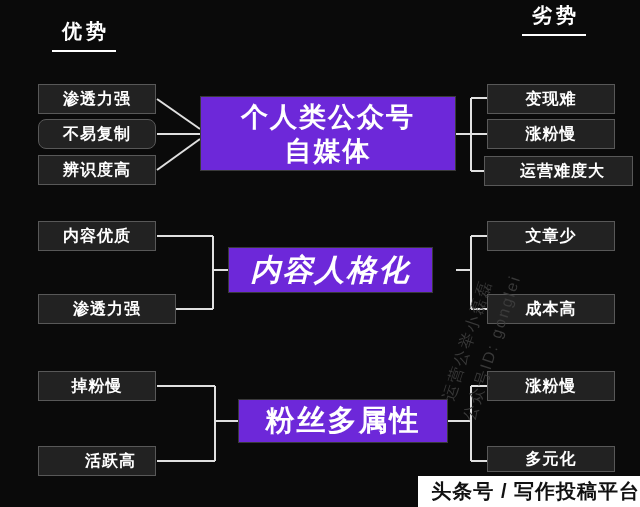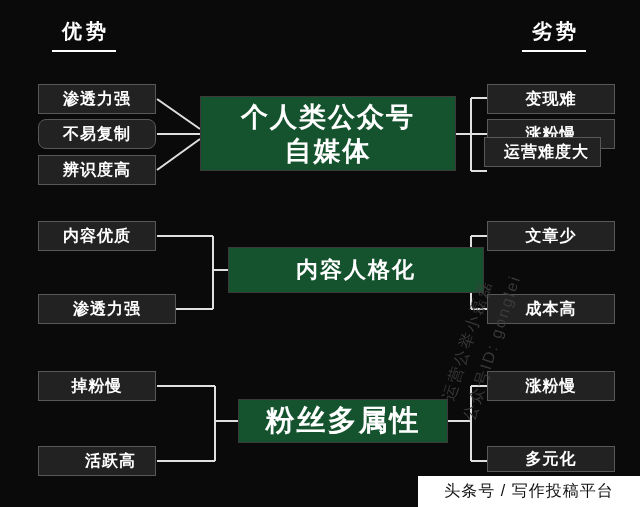--- a/index.html
+++ b/index.html
@@ -27,21 +27,21 @@
     font-size: 16px;
     font-weight: bold;
     letter-spacing: 1px;
     display: flex;
     align-items: center;
     justify-content: center;
     box-sizing: border-box;
   }
   .center-box {
     position: absolute;
-    background: #14532d;
+    background: #6d28d9;
     border: 1px solid #3a3a3a;
     color: #fff;
     font-weight: bold;
     display: flex;
     flex-direction: column;
     align-items: center;
     justify-content: center;
     text-align: center;
     box-sizing: border-box;
     letter-spacing: 2px;
@@ -57,25 +57,25 @@
     line-height: 26px;
     letter-spacing: 2px;
     text-align: center;
     opacity: 0.9;
   }
   .footer-bar {
     position: absolute;
     left: 418px; top: 476px; width: 222px; height: 31px;
     background: #ffffff;
     color: #111111;
-    font-size: 16px;
-    font-weight: 400;
+    font-size: 20px;
+    font-weight: 700;
     display: flex;
     align-items: center;
-    justify-content: center;
+    justify-content: flex-end;
     letter-spacing: 1px;
   }
 </style>
 </head>
 <body>
 
 <div id="canvas">
 
   <svg id="connector-svg" width="640" height="507">
 
@@ -104,39 +104,39 @@
     <line x1="157" y1="461" x2="215" y2="461"></line>
     <line x1="215" y1="421" x2="238" y2="421"></line>
 
     <line x1="448" y1="421" x2="471" y2="421"></line>
     <line x1="471" y1="386" x2="471" y2="461"></line>
     <line x1="471" y1="386" x2="487" y2="386"></line>
     <line x1="471" y1="461" x2="487" y2="461"></line>
   </svg>
 
   <div class="col-header" style="left:52px; top:16px;">优势</div>
-  <div class="col-header" style="left:522px; top:16px;text-align:right;">劣势</div>
+  <div class="col-header" style="left:522px; top:0;text-align:right;">劣势</div>
 
   <div class="small-box" style="left:38px; top:84px; width:118px; height:30px;">渗透力强</div>
   <div class="small-box" style="left:38px; top:119px; width:118px; height:30px;border-radius:8px;">不易复制</div>
   <div class="small-box" style="left:38px; top:155px; width:118px; height:30px;">辨识度高</div>
 
   <div class="center-box" style="left:200px; top:96px; width:256px; height:75px; font-size:27px; line-height:34px;">
     <span>个人类公众号</span>
     <span>自媒体</span>
   </div>
 
   <div class="small-box" style="left:487px; top:84px; width:128px; height:30px;text-align:center;">变现难</div>
   <div class="small-box" style="left:487px; top:119px; width:128px; height:30px;">涨粉慢</div>
-  <div class="small-box" style="left:484px; top:137px; width:117px; height:30px;padding-left:8px;">运营难度大</div>
+  <div class="small-box" style="left:484px; top:156px; width:149px; height:30px;padding-left:8px;">运营难度大</div>
 
   <div class="small-box" style="left:38px; top:221px; width:118px; height:30px;">内容优质</div>
   <div class="small-box" style="left:38px; top:294px; width:138px; height:30px;">渗透力强</div>
 
-  <div class="center-box" style="left:228px; top:247px; width:256px; height:46px; font-size:22px;">
+  <div class="center-box" style="left:228px; top:247px; width:205px; height:46px; font-size:30px;font-style:italic;">
     <span>内容人格化</span>
   </div>
 
   <div class="small-box" style="left:487px; top:221px; width:128px; height:30px;">文章少</div>
   <div class="small-box" style="left:487px; top:294px; width:128px; height:30px;">成本高</div>
 
   <div class="small-box" style="left:38px; top:371px; width:118px; height:30px;">掉粉慢</div>
   <div class="small-box" style="left:38px; top:446px; width:118px; height:30px;padding-left:27px;">活跃高</div>
 
   <div class="center-box" style="left:238px; top:399px; width:210px; height:44px; font-size:29px;text-align:right;">

